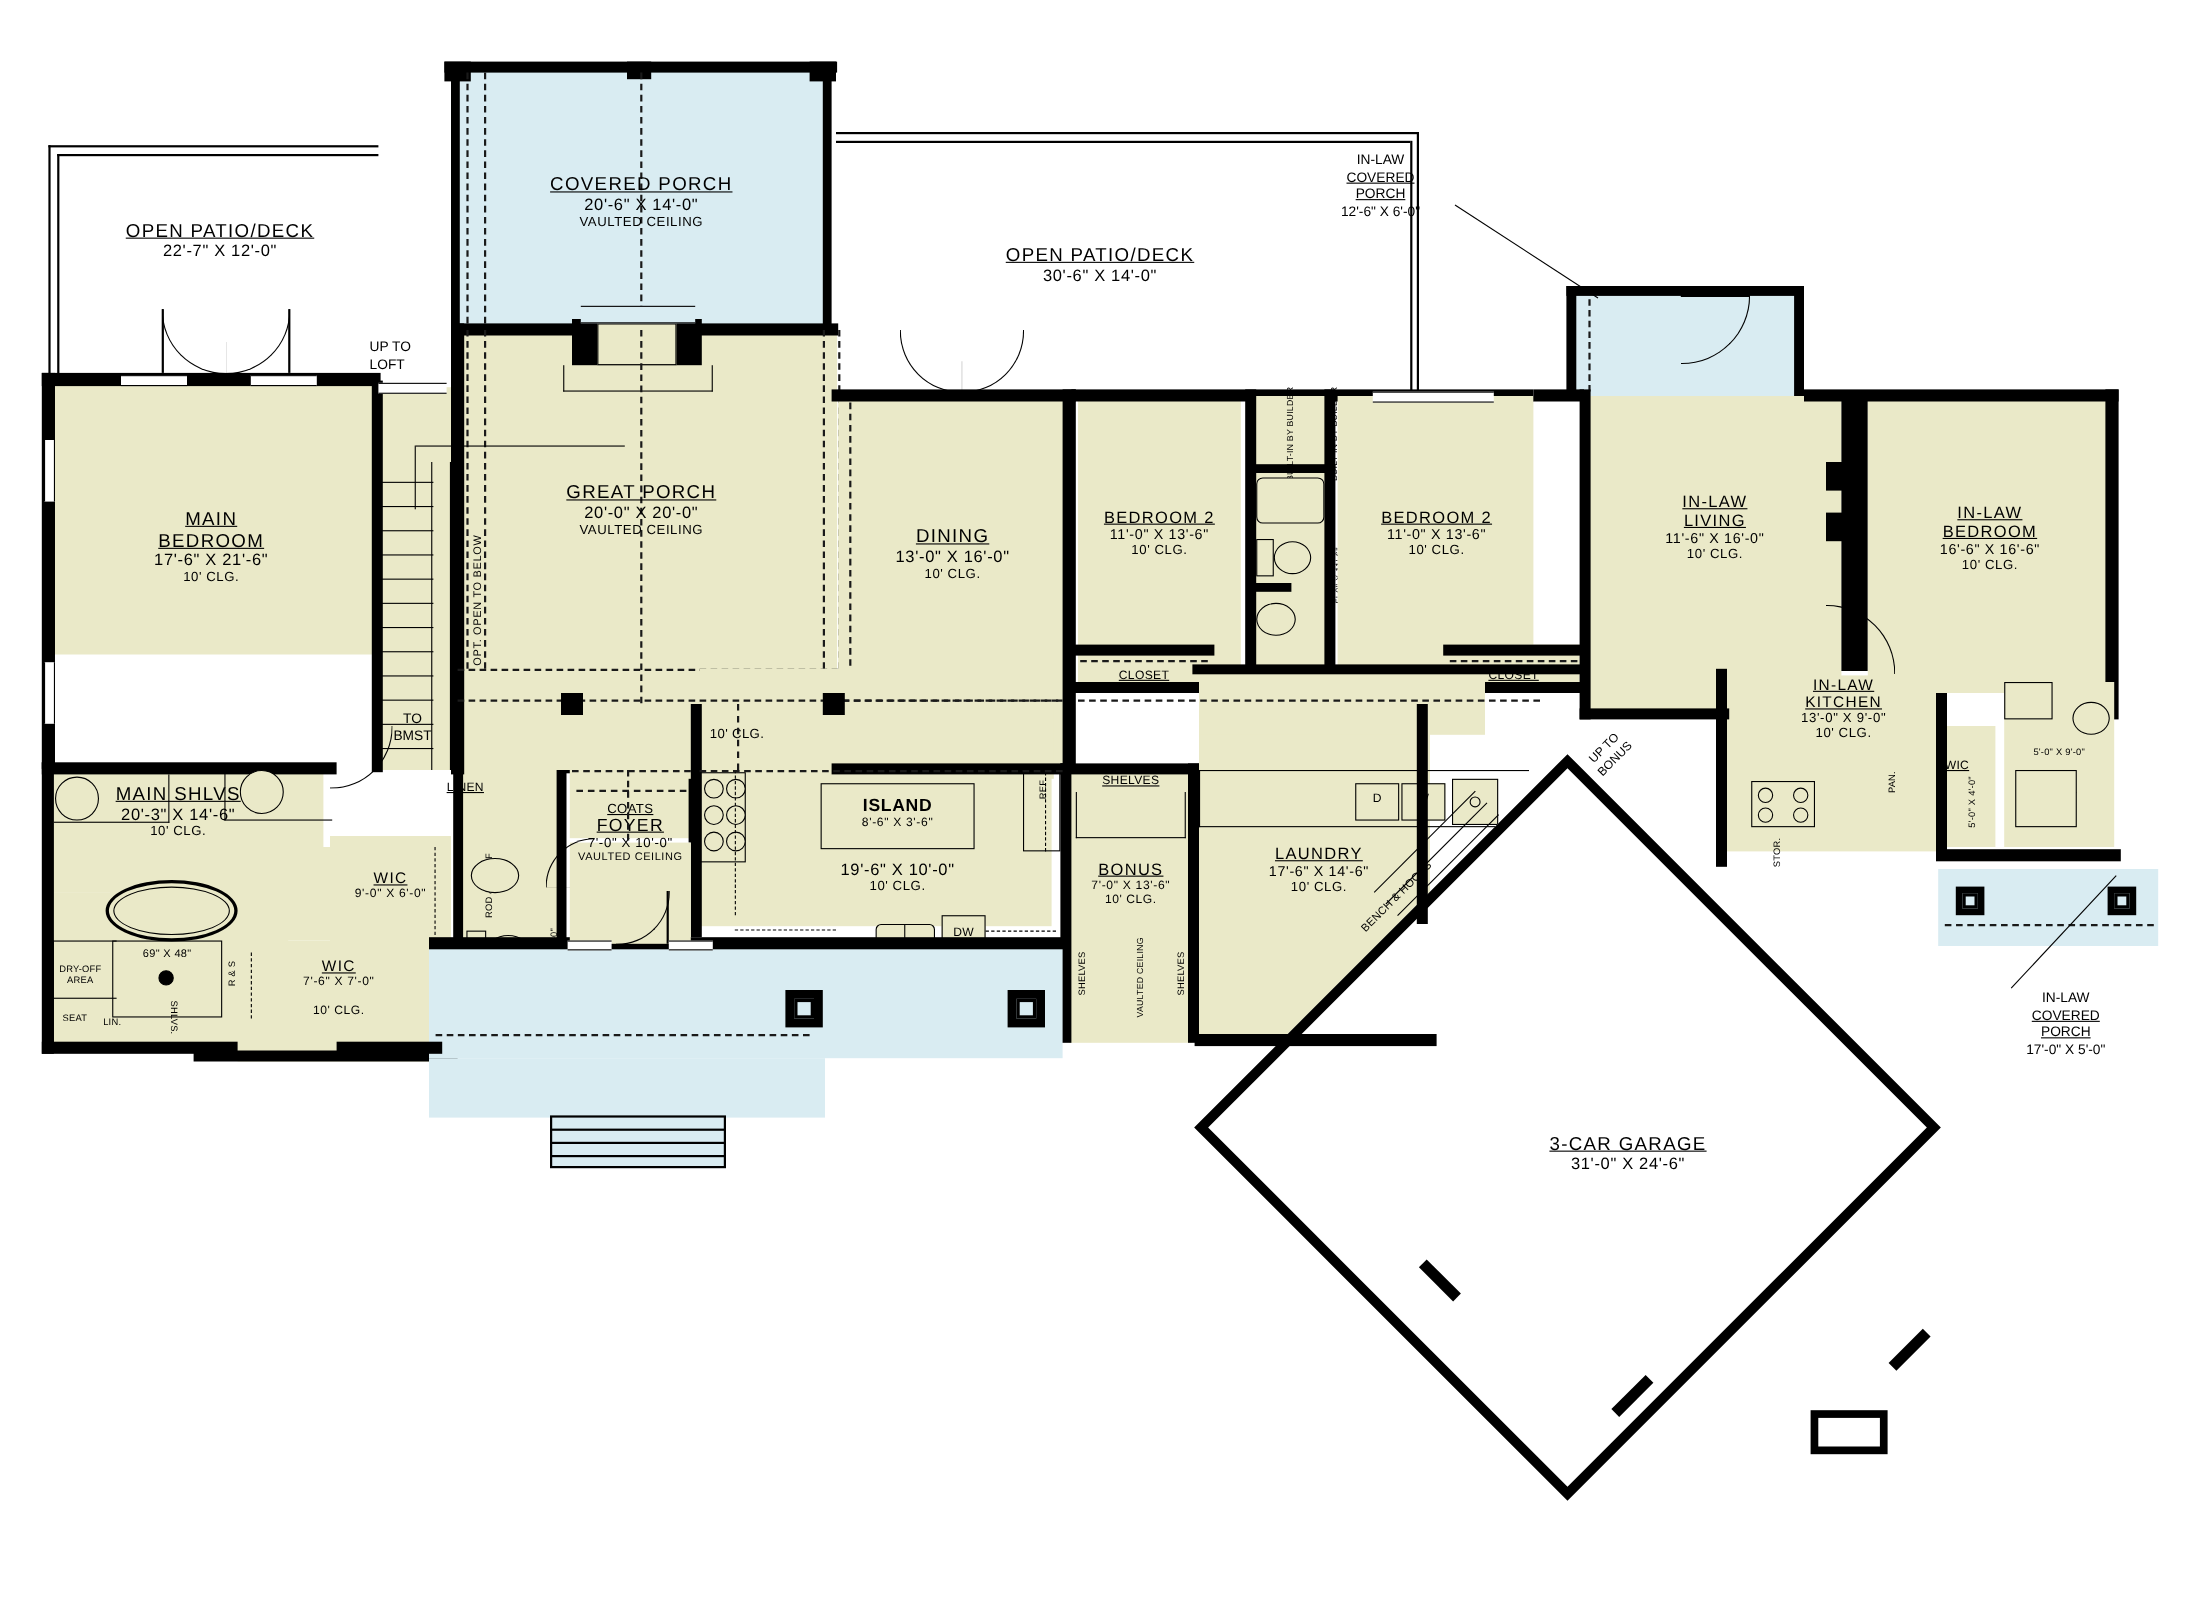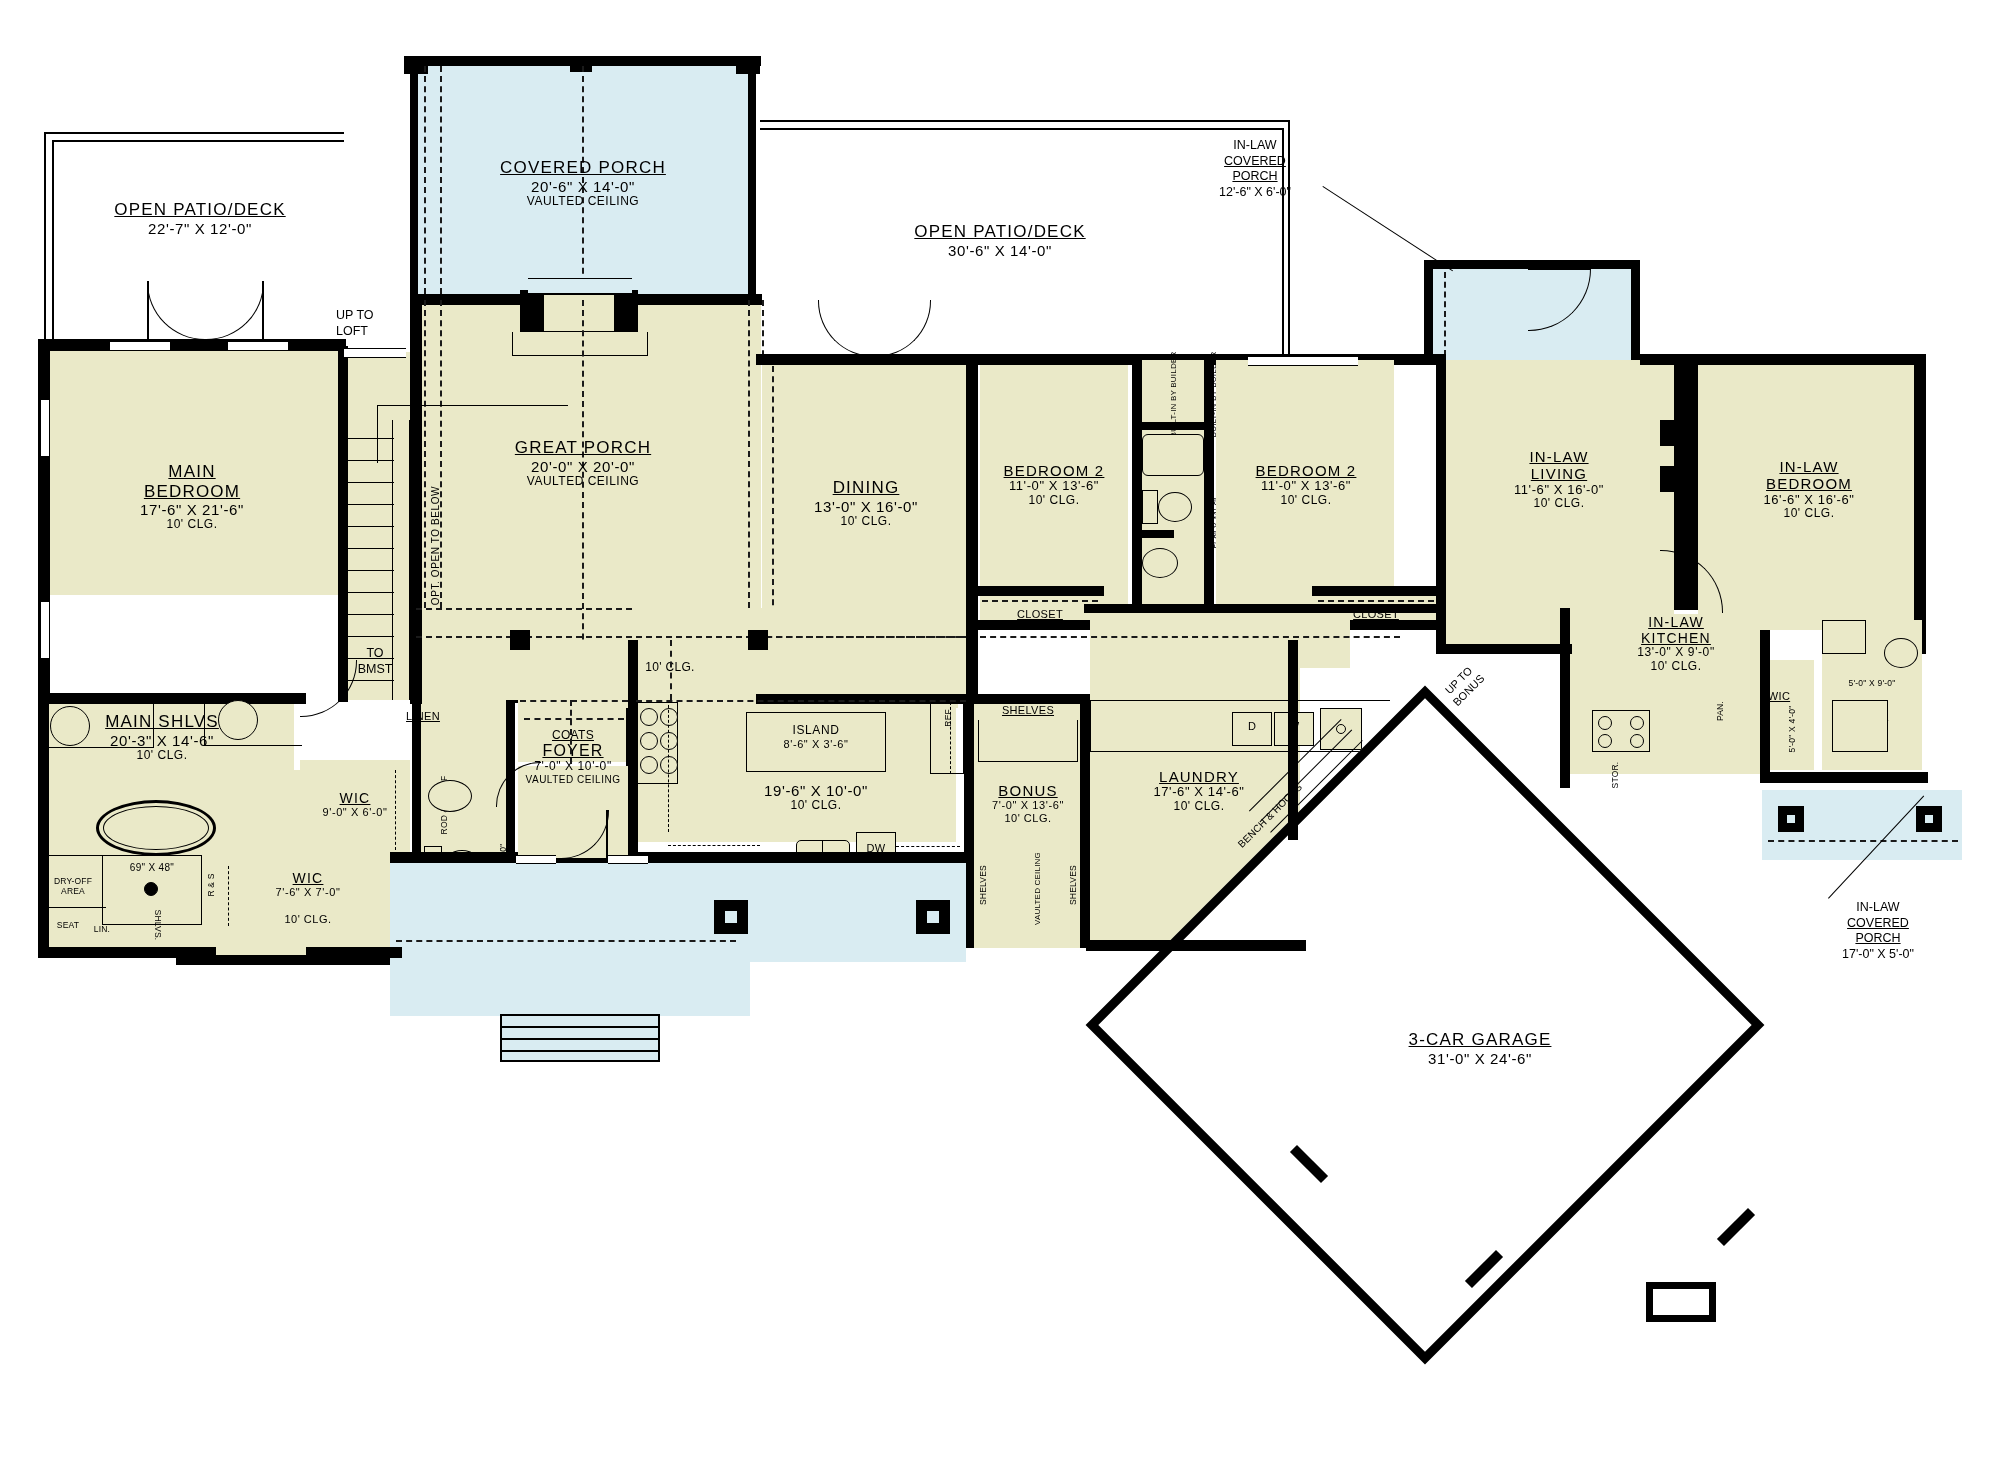--- a/index.html
+++ b/index.html
@@ -361,21 +361,21 @@
     <u>PORCH</u><br>
     <span>17'-0" X 5'-0"</span>
   </div>
   <div class="leader" style="left:1828px;top:898px;width:140px;transform:rotate(-47deg);"></div>
 
   <div class="room" style="left:636px;top:704px;width:320px;height:138px;"></div>
   <div class="room" style="left:518px;top:640px;width:440px;height:68px;"></div>
   <div class="room" style="left:636px;top:608px;width:320px;height:96px;"></div>
   <div class="hairline" style="left:746px;top:712px;width:140px;height:60px;"></div>
   <div class="lbl" style="left:746px;top:724px;width:140px;">
-    <span class="dim" style="font-size:12px;">ISLAND</span>
+    <span class="dim" style="font-size:16px;font-weight:bold;">ISLAND</span>
     <span class="dim" style="font-size:11px;">8'-6" X 3'-6"</span>
   </div>
   <div class="lbl" style="left:706px;top:782px;width:220px;">
     <span class="dim" style="font-size:15px;">19'-6" X 10'-0"</span>
     <span class="clg">10' CLG.</span>
   </div>
   <div class="small" style="left:610px;top:660px;width:120px;font-size:12px;">10' CLG.</div>
   <div class="small" style="left:1142px;top:660px;width:120px;font-size:12px;">10' CLG.</div>
 
   <div class="fix" style="left:636px;top:702px;width:42px;height:82px;"></div>

